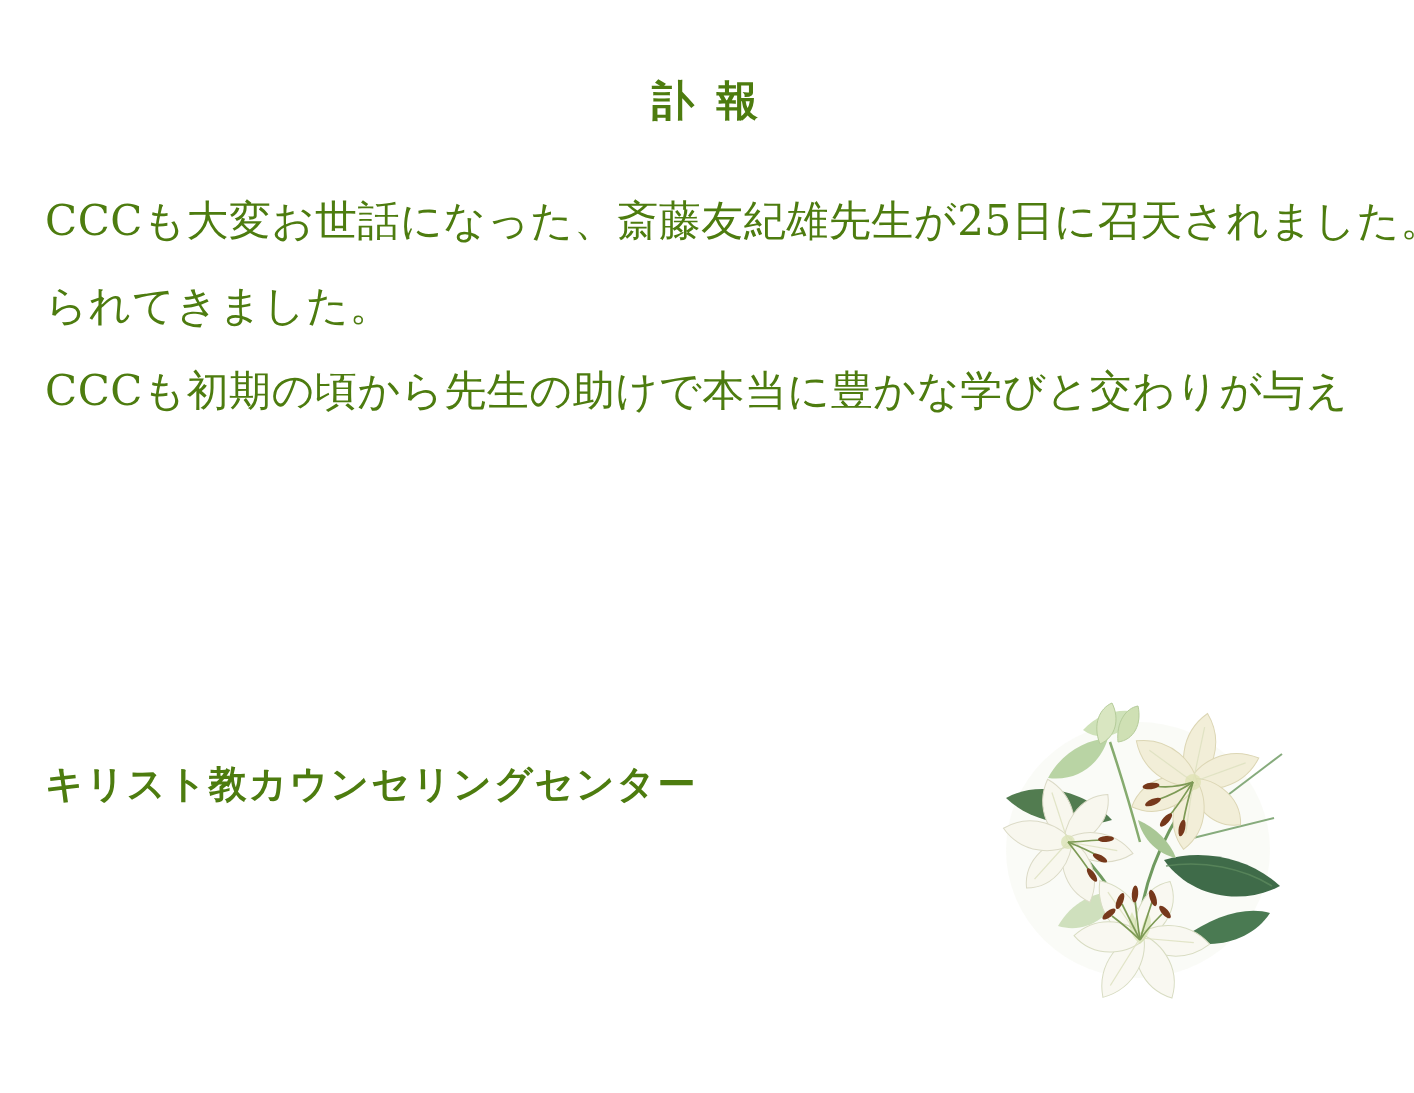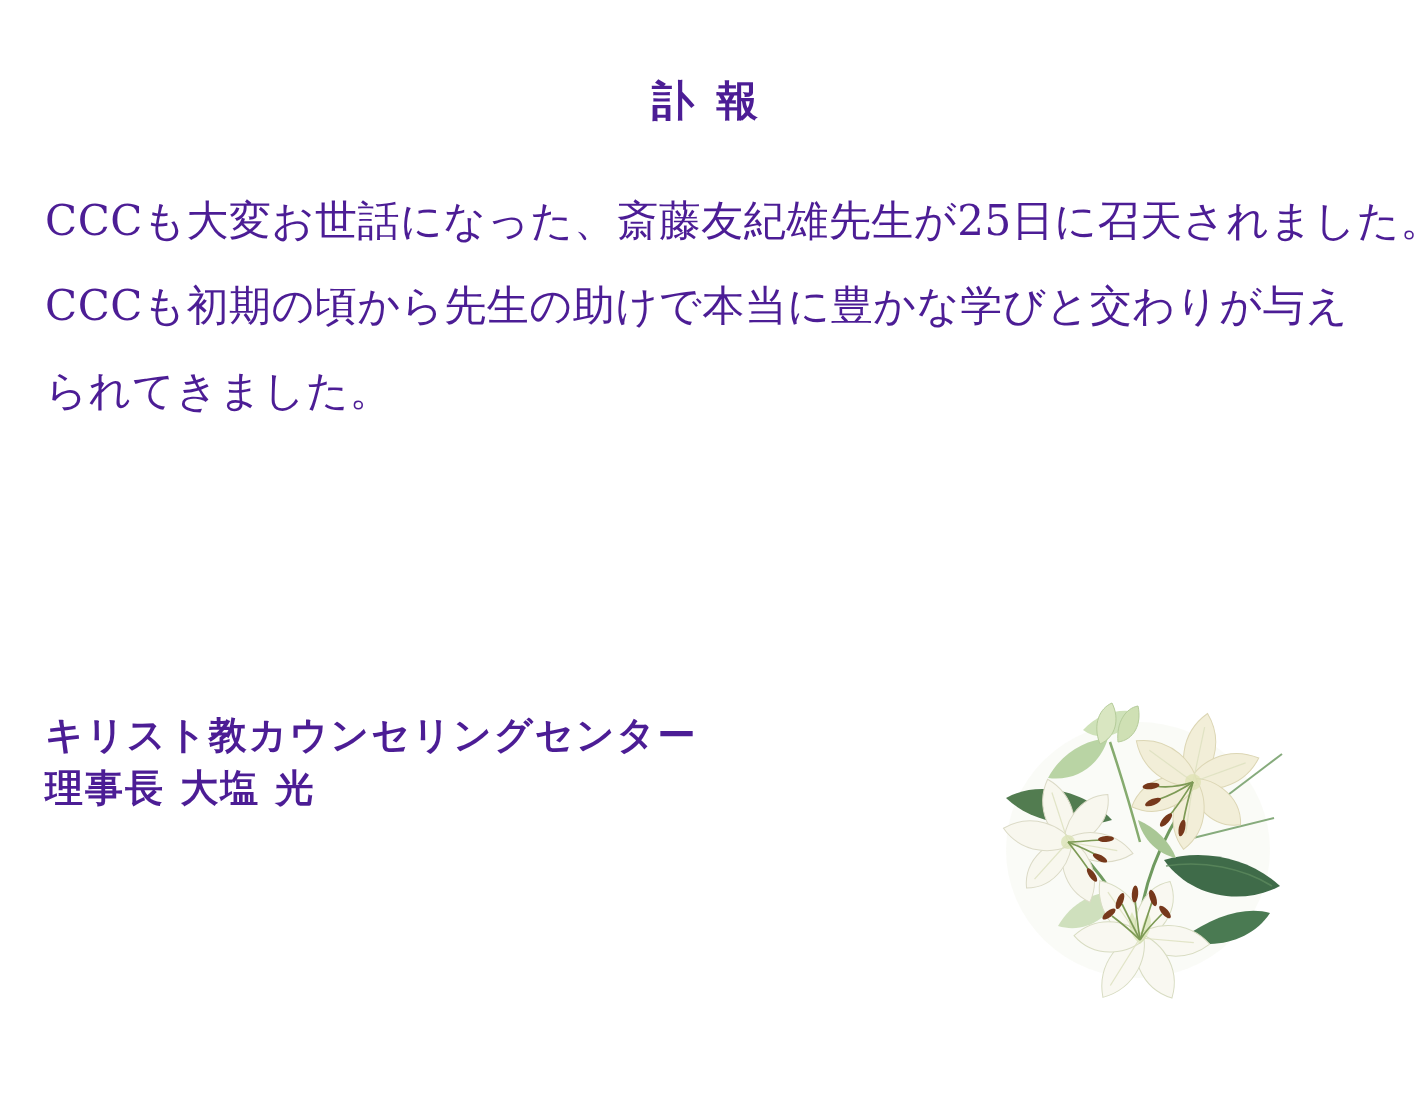--- a/index.html
+++ b/index.html
@@ -3,21 +3,21 @@
 <meta charset="utf-8">
 <style>
   html, body { margin: 0; padding: 0; background: #ffffff; }
   .page {
     position: relative;
     width: 1414px;
     height: 1093px;
     background: #ffffff;
     overflow: hidden;
     font-family: "DejaVu Serif", "Liberation Serif", serif;
-    color: #4c1d95;
+    color: #4d7c0f;
   }
   .title {
     position: absolute;
     top: 78px;
     left: 0;
     width: 100%;
     margin: 0;
     text-align: center;
     font-size: 42px;
     font-weight: 600;
@@ -30,26 +30,27 @@
     left: 45px;
     width: 1330px;
     font-size: 42px;
     line-height: 85px;
     letter-spacing: 0.5px;
     font-weight: 500;
   }
   .body-line { white-space: nowrap; }
   .signature {
     position: absolute;
-    top: 708px;
+    top: 760px;
     left: 45px;
     font-size: 38px;
     font-weight: 700;
     line-height: 53px;
     letter-spacing: 2px;
+    font-family: Liberation Mono, monospace;
   }
   .flower {
     position: absolute;
     left: 988px;
     top: 700px;
     width: 300px;
     height: 300px;
   }
   .flower svg { width: 100%; height: 100%; display: block; }
   .petal-a { fill: #f2eed8; stroke: #dcd6b4; stroke-width: 1; }
@@ -61,27 +62,26 @@
 </style>
 </head>
 <body>
 
 <div class="page">
 
   <h1 class="title">訃 報</h1>
 
   <div class="body-text">
     <div class="body-line">CCCも大変お世話になった、斎藤友紀雄先生が25日に召天されました。</div>
+    <div class="body-line">られてきました。</div>
     <div class="body-line">CCCも初期の頃から先生の助けで本当に豊かな学びと交わりが与え</div>
-    <div class="body-line">られてきました。</div>
   </div>
 
   <div class="signature">
     <div>キリスト教カウンセリングセンター</div>
-    <div>理事長 大塩 光</div>
   </div>
 
   <div class="flower">
     <svg viewBox="0 0 300 300" xmlns="http://www.w3.org/2000/svg">
 
       <ellipse cx="150" cy="150" rx="132" ry="128" fill="#eef3e3" opacity="0.30"></ellipse>
 
       <path class="stem" d="M150,252 C150,205 162,162 192,112" stroke="#6f9a5f" stroke-width="3" fill="none"></path>
       <path class="stem" d="M150,252 C140,212 120,182 92,152" stroke="#6f9a5f" stroke-width="3" fill="none"></path>
       <path class="stem" d="M122,42 C132,72 142,105 152,142" stroke="#86ab6f" stroke-width="2.5" fill="none"></path>

